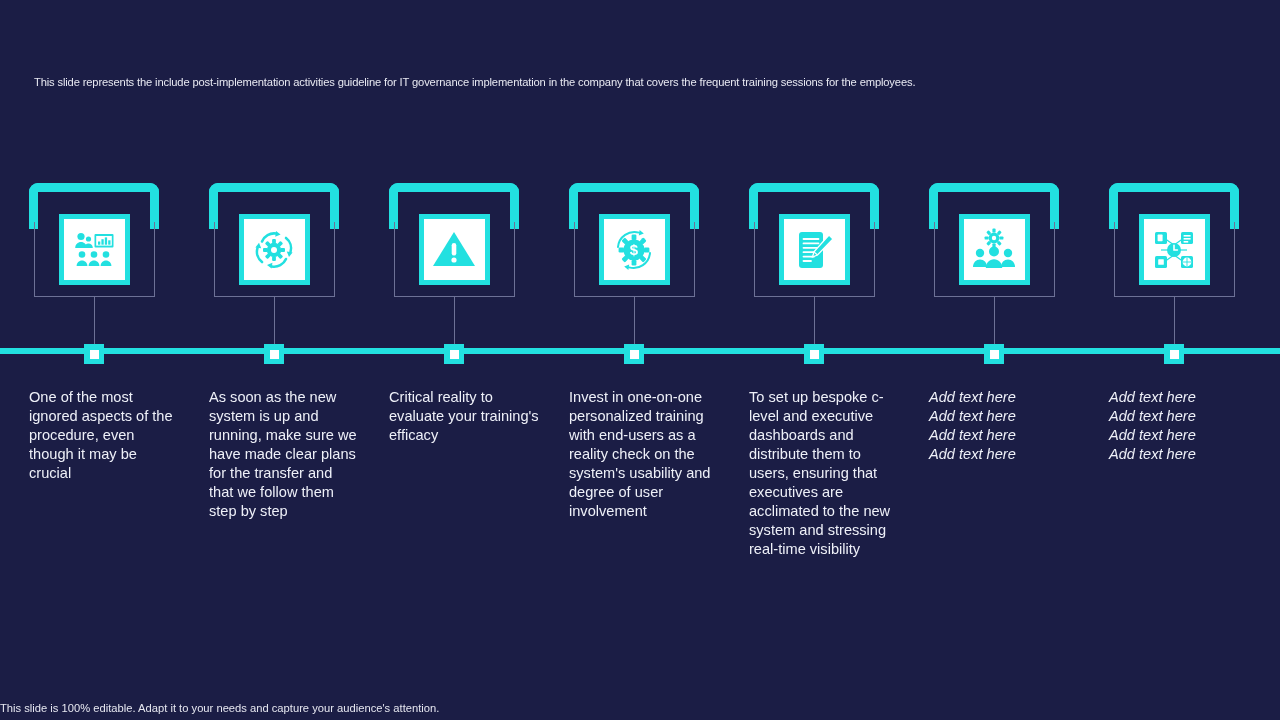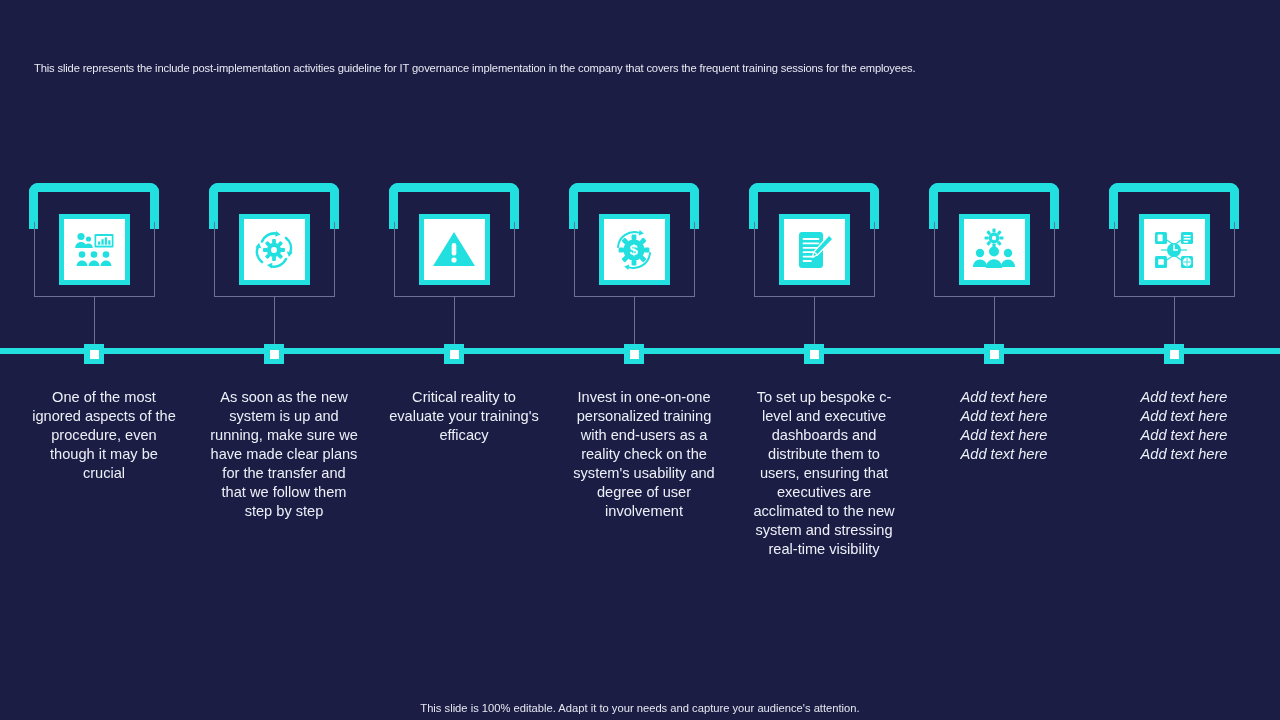--- a/index.html
+++ b/index.html
@@ -13,21 +13,21 @@
   .slide{position:relative;width:1280px;height:720px;}
 
   
   .title{
     position:absolute;left:33px;top:20px;
     font-family:"Liberation Serif", serif;
     font-size:33px;font-weight:bold;color:#ffffff;
     letter-spacing:.2px;white-space:nowrap;
   }
   .subtitle{
-    position:absolute;left:34px;top:62px;width:1210px;
+    position:absolute;left:34px;top:76px;width:1210px;
     font-size:11.2px;color:#e8e9f2;
     letter-spacing:-.15px;white-space:nowrap;
   }
 
   
   .axis{
     position:absolute;left:0;top:348px;width:1280px;height:6px;
     background:#22e0e0;
   }
 
@@ -65,27 +65,27 @@
   .tile{
     position:absolute;left:34.5px;top:36px;width:71px;height:71px;
     background:#ffffff;border:5px solid #22e0e0;box-sizing:border-box;
     display:flex;align-items:center;justify-content:center;
   }
   .tile svg{display:block;}
 
   
   .copy{
     position:absolute;top:210px;width:150px;left:5px;
-    text-align:center;color:#eef0f8;
+    color:#eef0f8;
     font-size:14.6px;line-height:19px;
   }
   .copy.lines div{line-height:19px;font-style:italic;}
 
   .footer{
-    position:absolute;left:0;top:702px;width:1280px;text-align:center;
+    position:absolute;left:0;top:702px;width:1280px;text-align:left;
     font-size:11.2px;color:#e6e7f0;
   }
 </style>
 </head>
 <body>
 
 <div class="slide">
 
   <div class="subtitle">This slide represents the include post-implementation activities guideline for IT  governance implementation in the company that covers the frequent training sessions for the employees.</div>
 

